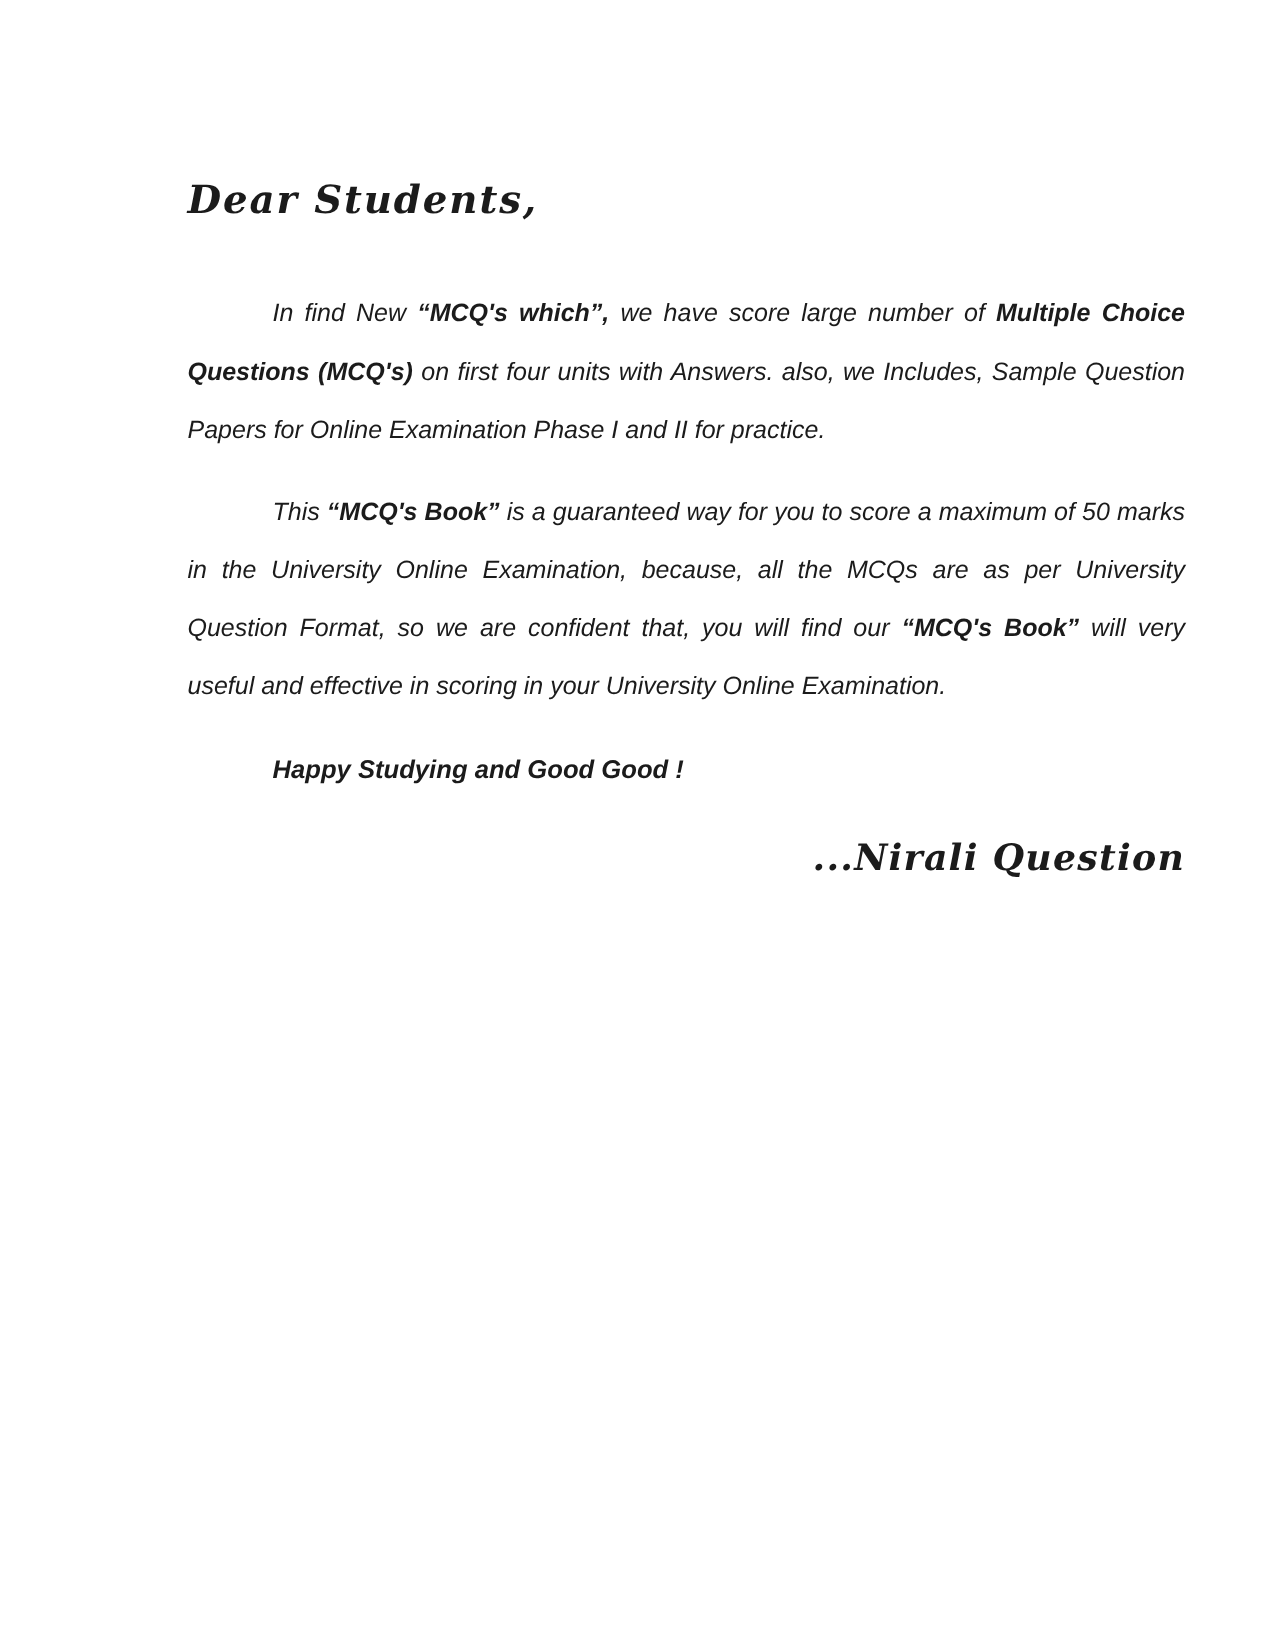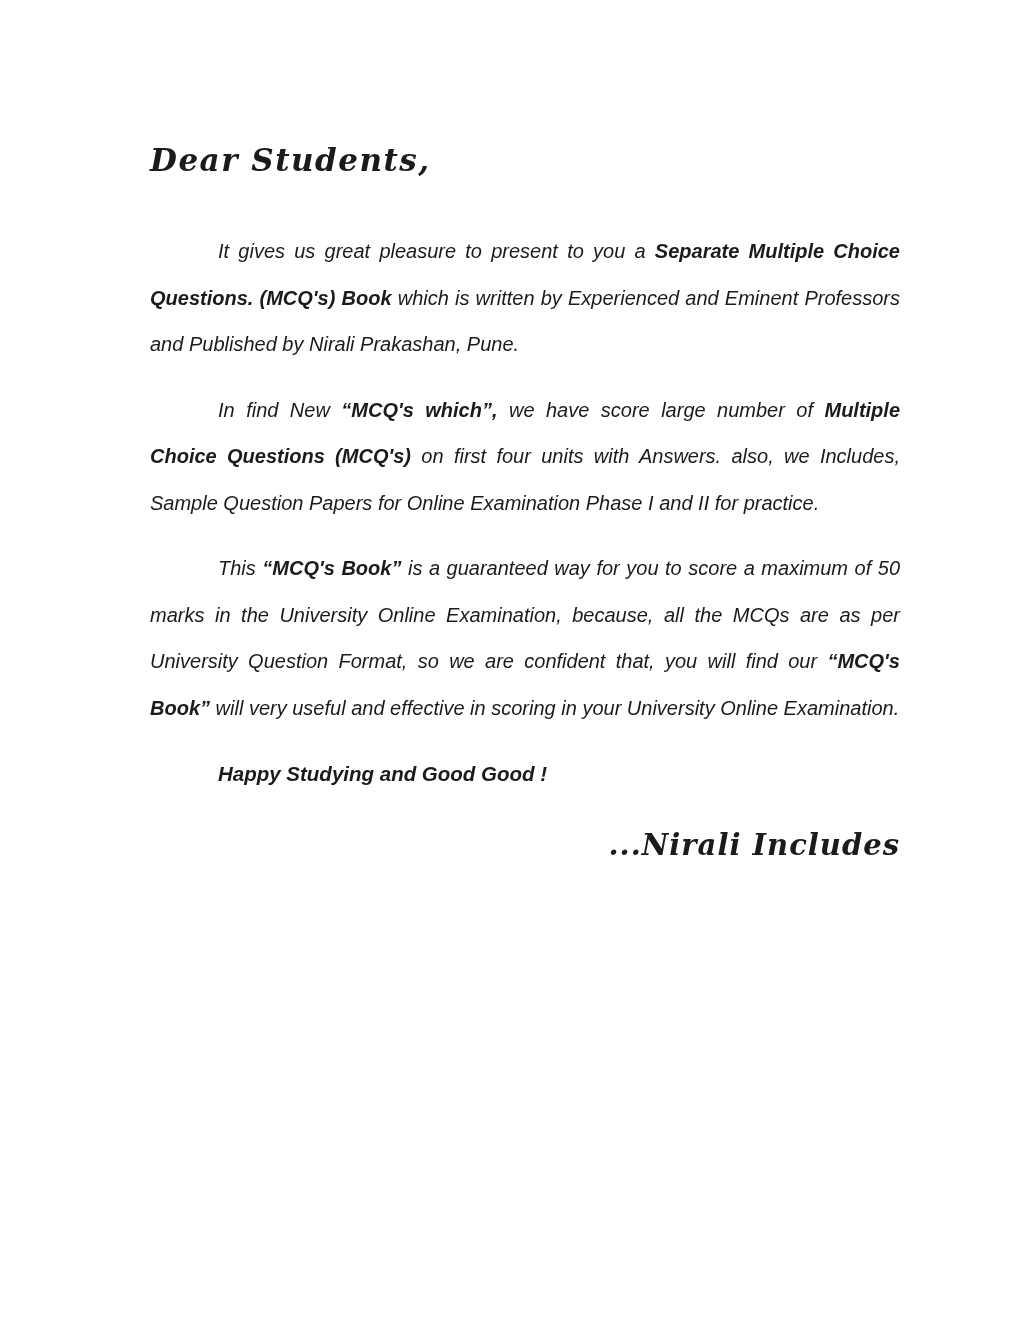--- a/index.html
+++ b/index.html
@@ -6,21 +6,21 @@
     margin: 0;
     padding: 0;
     background: #ffffff;
   }
   .page {
     position: relative;
     width: 1020px;
     height: 1320px;
     background: #ffffff;
     box-sizing: border-box;
-    padding: 142px 120px 0 150px;
+    padding: 142px 72px 0 150px;
     font-family: "Liberation Sans", sans-serif;
     color: #1b1b1b;
     overflow: hidden;
   }
   .salutation {
     font-family: "DejaVu Serif", serif;
     font-style: italic;
     font-weight: bold;
     font-size: 31px;
     letter-spacing: 1.5px;
@@ -54,23 +54,22 @@
     margin-top: 30px;
   }
 </style>
 </head>
 <body>
 
 <div class="page">
 
   <div class="salutation">Dear Students,</div>
 
-  <p class="para"><span>It gives us great pleasure to present to you a </span><span class="b">Separate Multiple Choice Questions. (MCQ's) Book</span><span> which is written by Experienced and Eminent Professors and Published by Nirali Prakashan, Pune.</span></p>
 
   <p class="para"><span>In find New </span><span class="b">“MCQ's which”,</span><span> we have score large number of </span><span class="b">Multiple Choice Questions (MCQ's)</span><span> on first four units with Answers. also, we Includes, Sample Question Papers for Online Examination Phase I and II for practice.</span></p>
 
   <p class="para"><span>This </span><span class="b">“MCQ's Book”</span><span>  is a guaranteed way for you to score a maximum of 50 marks in the University Online Examination, because, all the MCQs are as per University Question Format, so we are confident that, you will find our </span><span class="b">“MCQ's Book”</span><span> will very useful and effective in scoring in your University Online Examination.</span></p>
 
   <div class="closing">Happy Studying and Good Good !</div>
 
-  <div class="signature">...Nirali Includes</div>
+  <div class="signature">...Nirali Question</div>
 
 </div>
 
 </body></html>

